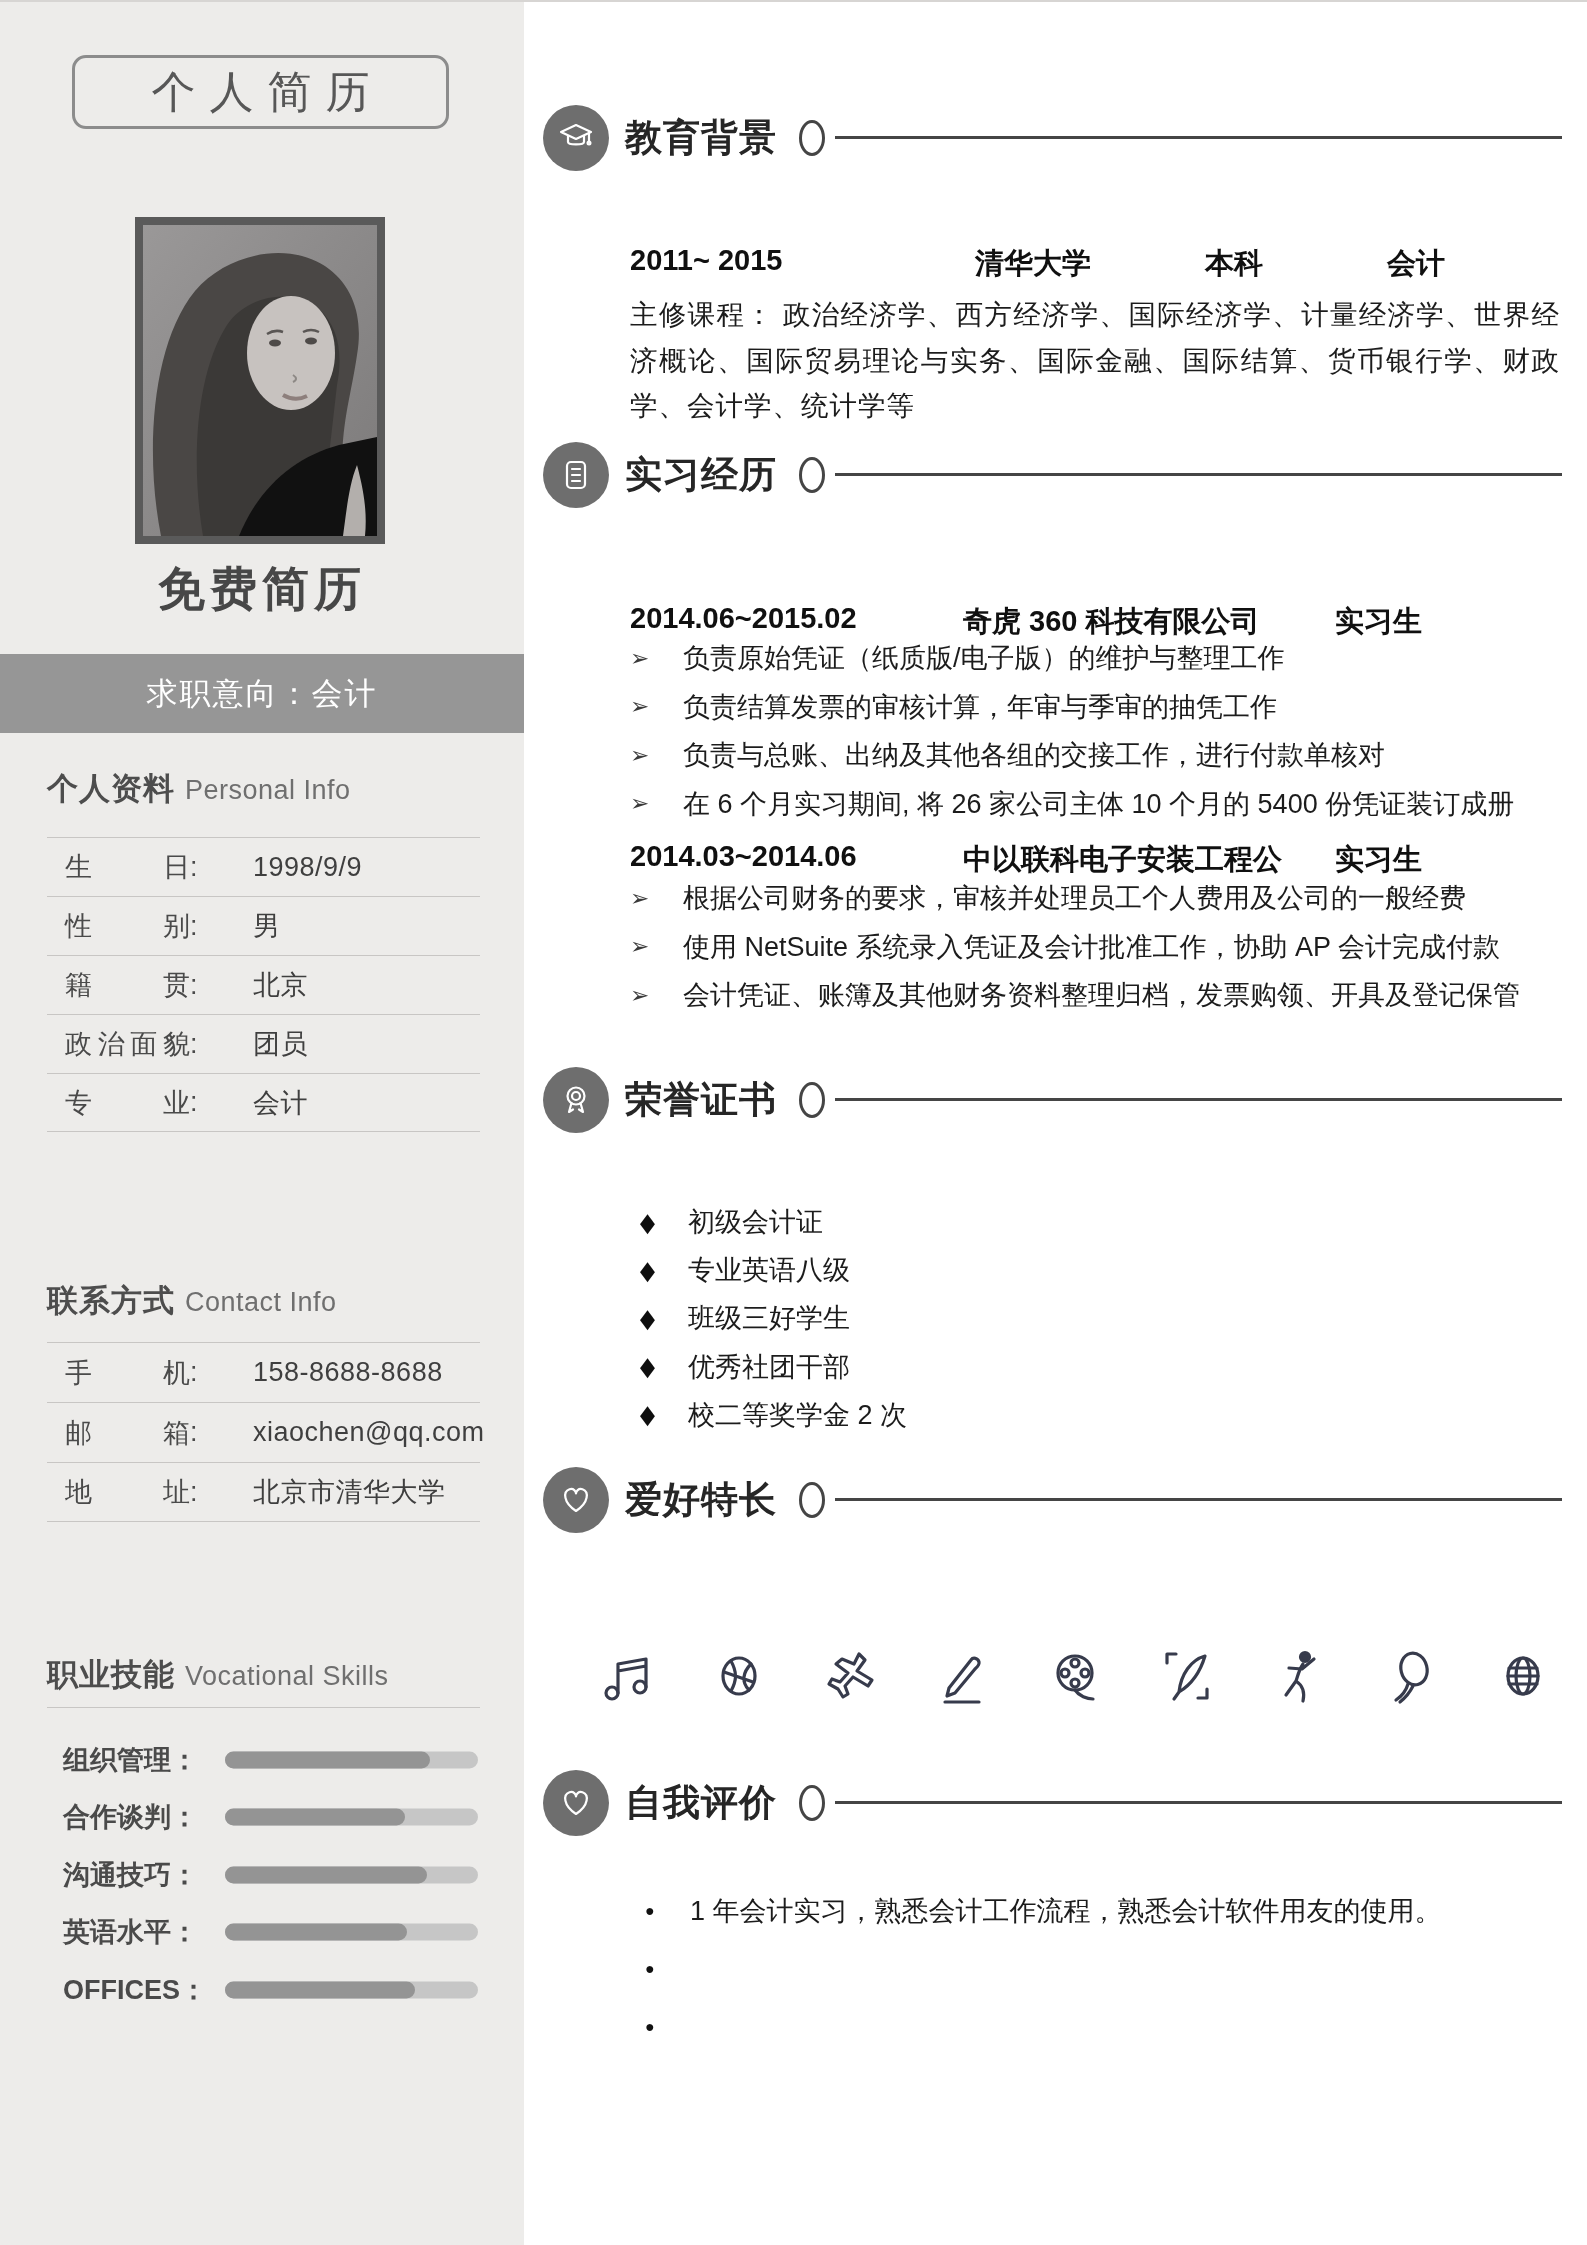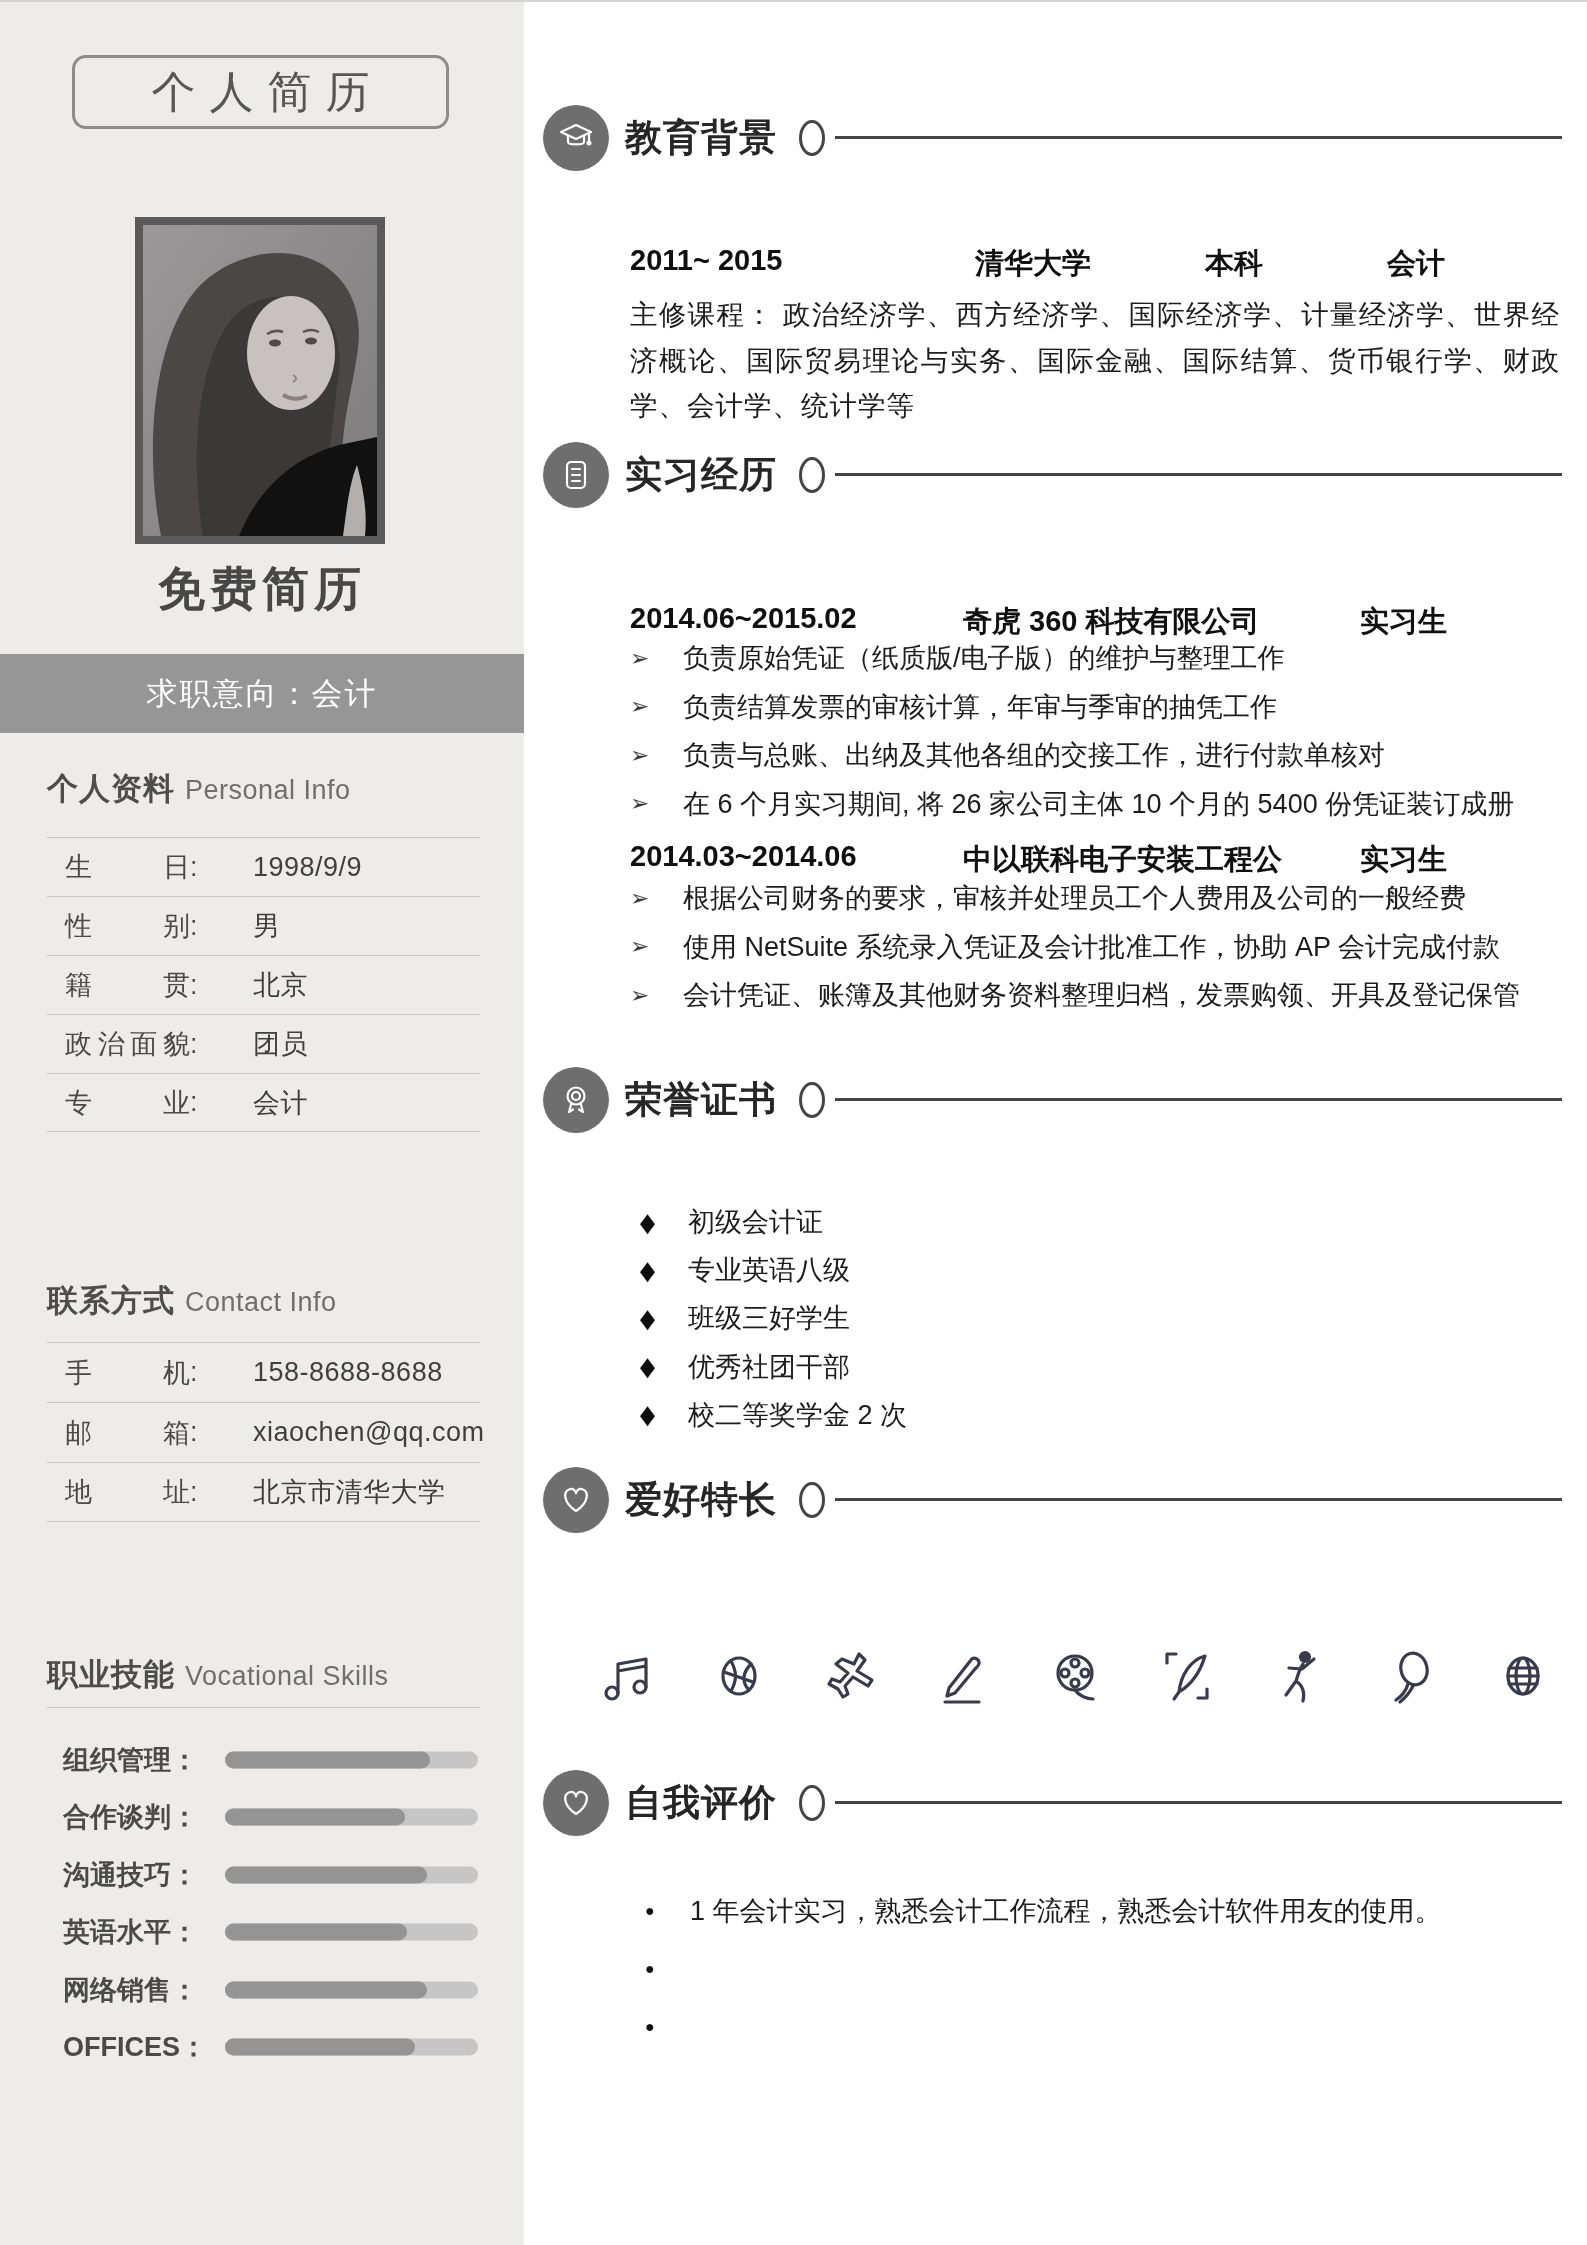--- a/index.html
+++ b/index.html
@@ -48,21 +48,21 @@
              letter-spacing:1px;white-space:nowrap;}
   .sec-ring{position:absolute;left:256px;top:15px;width:26px;height:36px;border:3px solid var(--rule);
             border-radius:50%;background:#fff;}
   .sec-line{position:absolute;left:292px;top:31px;width:727px;height:3px;background:var(--rule);}
   .boldrow{position:absolute;left:630px;height:40px;font-size:29px;font-weight:bold;color:#101010;white-space:nowrap;}
   .boldrow .c1{position:absolute;left:0;}
   .boldrow .c2{position:absolute;left:345px;}
   .boldrow .c3{position:absolute;left:575px;}
   .boldrow .c4{position:absolute;left:757px;}
   .jobrow .c2{position:absolute;left:333px;}
-  .jobrow .c3{position:absolute;left:730px;text-align:right;}
+  .jobrow .c3{position:absolute;left:705px;text-align:right;}
   .para{position:absolute;left:630px;width:930px;font-size:27.5px;line-height:45.5px;color:var(--text);
         letter-spacing:1px;text-align:justify;}
   .bullets{position:absolute;left:630px;width:935px;}
   .brow{display:flex;align-items:center;height:48.5px;font-size:27px;color:var(--text);white-space:nowrap;}
   .arrow{width:53px;font-size:23px;color:#3A3A3A;}
   .honors{position:absolute;left:640px;top:1196px;width:800px;}
   .hrow{display:flex;align-items:center;height:48.2px;font-size:27px;color:var(--text);}
   .diamond{width:48px;font-size:26px;color:#0E0E0E;transform:scaleX(0.75);transform-origin:left center;}
   .hobby-icons{position:absolute;left:595px;top:1642px;width:960px;display:flex;justify-content:space-between;}
   .hicon{width:64px;height:64px;display:inline-block;}
@@ -219,26 +219,20 @@
           </div>
         </div>
 
         <div class="srow">
           <span class="slabel">英语水平：</span>
           <div class="sbar">
             <div class="sfill" style="width: 72%;"></div>
           </div>
         </div>
 
-        <div class="srow">
-          <span class="slabel">网络销售：</span>
-          <div class="sbar">
-            <div class="sfill" style="width: 80%;"></div>
-          </div>
-        </div>
 
         <div class="srow">
           <span class="slabel">OFFICES：</span>
           <div class="sbar">
             <div class="sfill" style="width: 75%;"></div>
           </div>
         </div>
       </div>
   </aside>
 

